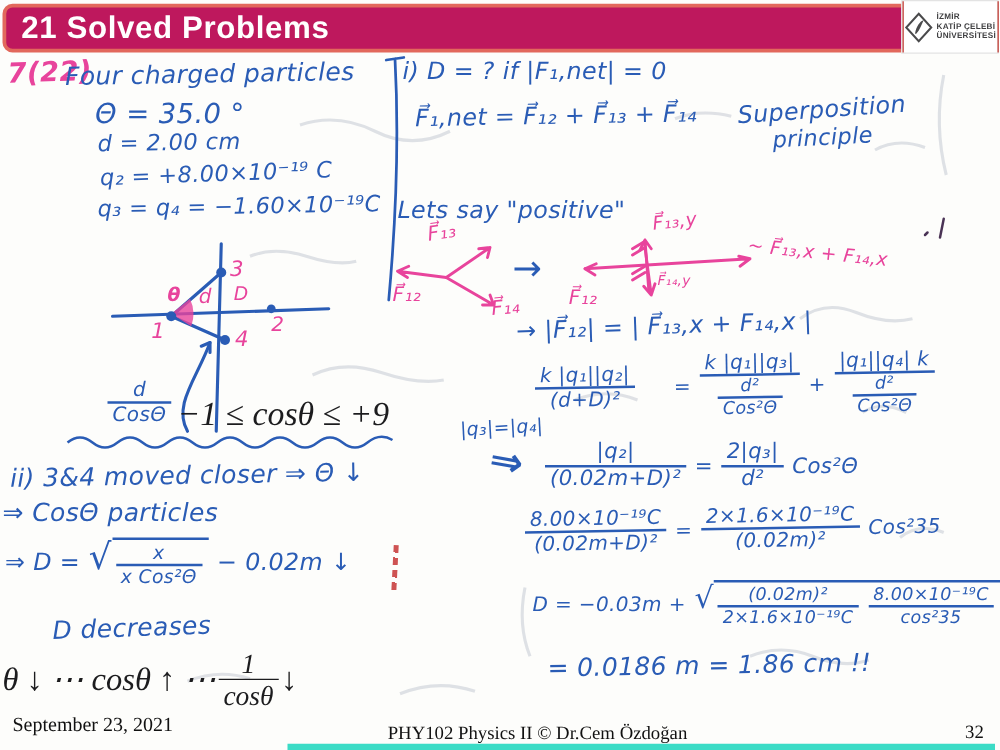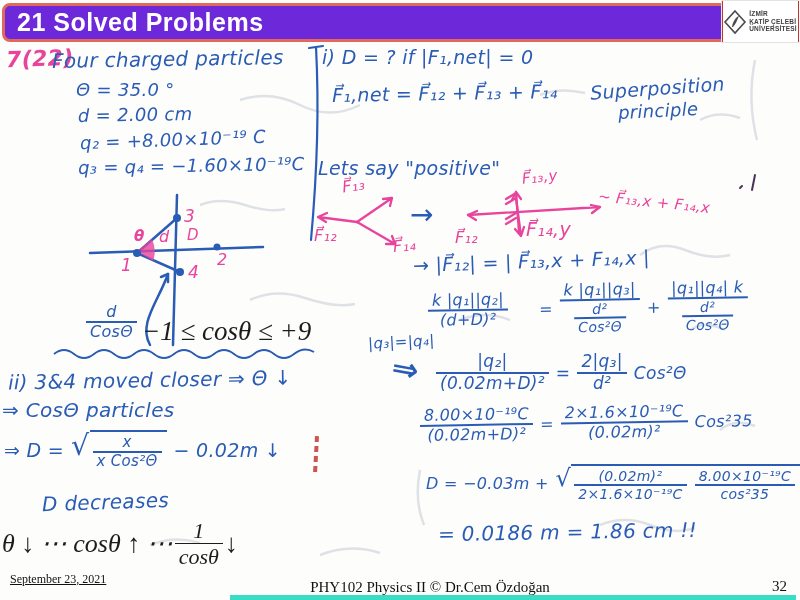--- a/index.html
+++ b/index.html
@@ -17,21 +17,21 @@
   .frac>.num{display:block;padding:0 4px;border-bottom:2px solid currentColor;}
   .frac>.den{display:block;padding:0 4px;}
   .tfrac>.num{border-bottom:1.5px solid #1c1c1e;}
   .eqrow{display:flex;align-items:center;gap:7px;}
   .sqrt{display:inline-flex;align-items:flex-start;}
   .sqrt>.rad{font-style:normal;font-size:1.5em;line-height:1;transform:translateY(2px);}
   .sqrt>.body{border-top:2px solid currentColor;padding:2px 5px 0 3px;display:inline-flex;gap:8px;align-items:center;}
   .ghost{position:absolute;left:0;top:0;z-index:0;pointer-events:none;}
   .layer{position:absolute;left:0;top:0;z-index:1;width:800px;height:600px;}
   
-  #header-bar{position:absolute;left:2px;top:3px;width:791px;height:33px;background:#6d28d9;
+  #header-bar{position:absolute;left:2px;top:3px;width:791px;height:33px;background:#be185d;
               border:3px solid #e2685c;border-radius:8px;z-index:2;text-align:center;}
   #header-title{position:absolute;left:12px;top:2px;font-family:"Liberation Sans","DejaVu Sans",sans-serif;
                 font-weight:bold;font-size:25px;color:#fff;letter-spacing:.5px;}
   #logo{position:absolute;right:1px;top:0;width:78px;height:43px;background:#fff;display:flex;
         z-index:3;border:1px solid #e3e3e3;box-sizing:border-box;}
   .logo-strip{width:5px;background:#bf362e;}
   .logo-mid{flex:1;display:flex;align-items:center;gap:2px;padding:2px 1px;}
   .logo-text{font-family:"Liberation Sans",sans-serif;font-weight:bold;font-size:6.5px;line-height:1.2;
              color:#3f3f41;letter-spacing:.2px;}
   
@@ -61,21 +61,21 @@
       <path d="M720,430 q15,-12 35,-4"></path>
       <path d="M540,95 q20,-8 45,-2"></path>
       <path d="M420,470 q-6,30 4,55"></path>
     </g>
   </svg>
 
   <div class="layer">
 
     <div class="abs hw pink" style="left:6px;top:46px;font-size:22px;transform:rotate(-2deg);font-weight:bold;">7(22)</div>
     <div class="abs hw blue" style="left:52px;top:47px;font-size:20px;transform:rotate(-1deg);">Four charged particles</div>
-    <div class="abs hw blue" style="left:76px;top:79px;font-size:18px;">Θ = 35.0 °</div>
+    <div class="abs hw blue" style="left:76px;top:79px;font-size:22px;">Θ = 35.0 °</div>
     <div class="abs hw blue" style="left:78px;top:104px;font-size:18px;transform:rotate(-1deg);">d = 2.00 cm</div>
     <div class="abs hw blue" style="left:80px;top:129px;font-size:18px;transform:rotate(-2deg);">q₂ = +8.00×10⁻¹⁹ C</div>
     <div class="abs hw blue" style="left:78px;top:155px;font-size:18px;transform:rotate(-1deg);">q₃ = q₄ = −1.60×10⁻¹⁹C</div>
 
     <svg class="abs" style="left:58px;top:186px;" width="225" height="168">
       <g stroke="#2a5cb5" stroke-width="2.5" fill="none" stroke-linecap="round">
         <path d="M32,67 L205,61"></path>
         <path d="M119,9 L115,159"></path>
         <path d="M79,67 L119,32"></path>
         <path d="M79,67 L122,86"></path>
@@ -159,21 +159,21 @@
       <g stroke="#e8449c" stroke-width="2.3" fill="none" stroke-linecap="round">
         <path d="M13,27 L145,19 M145,19 l-9,-2 M145,19 l-8,6"></path>
         <path d="M13,27 l9,-4 M13,27 l8,5"></path>
         <path d="M64,44 L61,4 M61,4 l-4,8 M61,4 l5,7"></path>
         <path d="M61,10 L66,48 M66,48 l-6,-7 M66,48 l3,-9"></path>
         <path d="M51,11 l10,-6 M51,16 l10,-6"></path>
         <path d="M51,31 l10,-6 M51,36 l10,-6"></path>
       </g>
     </svg>
     <div class="abs hw pink" style="left:522px;top:168px;font-size:15px;transform:rotate(-6deg);">F⃗₁₃,y</div>
-    <div class="abs hw pink" style="left:526px;top:218px;font-size:19px;">F⃗₁₄,y</div>
+    <div class="abs hw pink" style="left:526px;top:218px;font-size:11px;">F⃗₁₄,y</div>
     <div class="abs hw pink" style="left:455px;top:228px;font-size:16px;">F⃗₁₂</div>
     <div class="abs hw pink" style="left:598px;top:193px;font-size:15px;transform:rotate(6deg);">~ F⃗₁₃,x + F₁₄,x</div>
 
     <div class="abs hw blue" style="left:413px;top:250px;font-size:19px;transform:rotate(-2deg);">→  |F⃗₁₂| = | F⃗₁₃,x + F₁₄,x |</div>
 
     <div class="abs hw blue" style="left:368px;top:333px;font-size:15px;transform:rotate(-3deg);">|q₃|=|q₄|</div>
     <div class="abs hw blue" style="left:392px;top:350px;font-size:32px;font-style:normal;transform:rotate(10deg);font-weight:bold;">⇒</div>
 
     <div class="abs hw blue eqrow" style="left:428px;top:281px;font-size:16px;transform:rotate(-1deg);">
       <span class="frac">
@@ -238,21 +238,21 @@
       </span>
         </span>
     </div>
     <div class="abs hw blue" style="left:438px;top:520px;font-size:20px;transform:rotate(-1deg);">= 0.0186 m = 1.86 cm  !!</div>
 
     <div class="redmark"></div>
     <svg class="abs" style="left:736px;top:172px;" width="24" height="22">
       <path d="M4,16 l2,-2 M16,18 L19,3" stroke="#4a3355" stroke-width="2" fill="none" stroke-linecap="round"></path>
     </svg>
 
-    <div class="abs footer" style="left:10px;top:572px;font-size:12px;text-decoration:underline;">September 23, 2021</div>
+    <div class="abs footer" style="left:10px;top:572px;font-size:16px;">September 23, 2021</div>
     <div class="abs footer" style="left:250px;top:579px;width:360px;text-align:center;font-size:15px;">PHY102 Physics II © Dr.Cem Özdoğan</div>
     <div class="abs footer" style="left:772px;top:578px;font-size:15px;">32</div>
   </div>
 
   <div id="header-bar">
     <div id="header-title">21 Solved Problems</div>
   </div>
   <div id="logo">
     <div class="logo-strip"></div>
     <div class="logo-mid">

